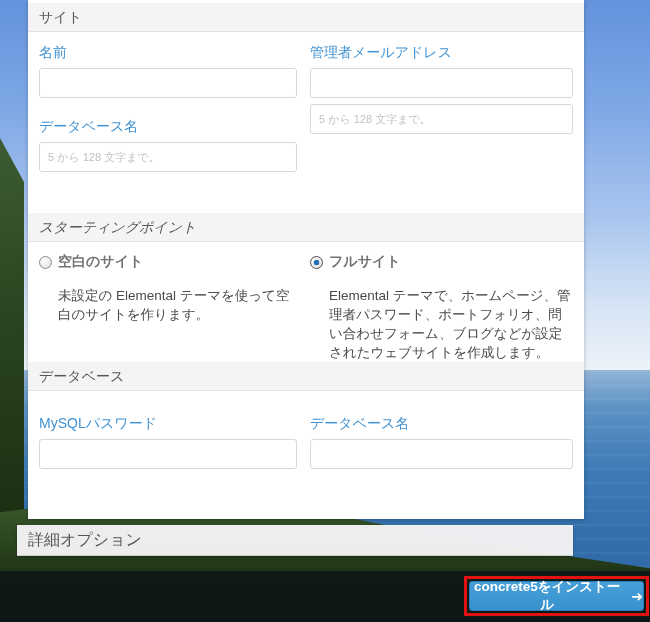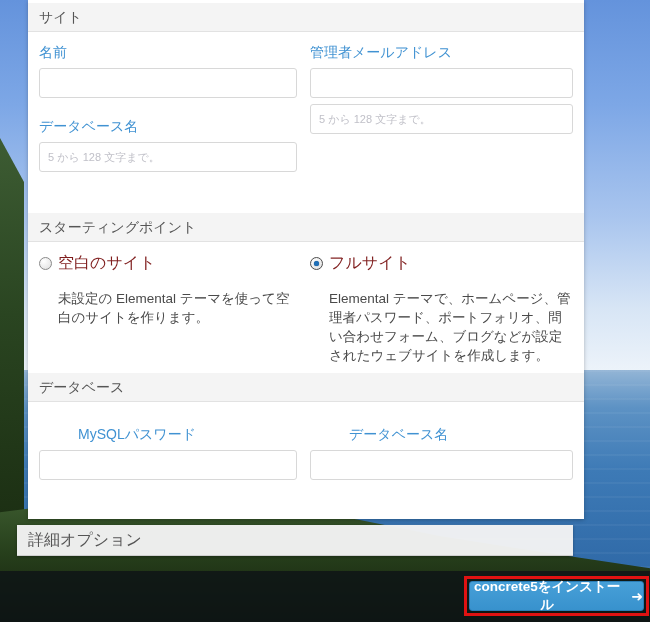--- a/index.html
+++ b/index.html
@@ -26,35 +26,35 @@
   
   .panel { position:absolute; left:28px; top:0; width:556px; height:519px;
     background:#ffffff; box-shadow:0 1px 4px rgba(0,0,0,.25); padding-top:3px; }
   .section-bar { height:29px; line-height:28px; background:#f4f4f4;
     border-bottom:1px solid #e2e2e2; padding:0 11px; color:#555; font-size:14px; }
   .pad { padding:0 11px; }
   .cols { display:flex; }
   .col-l { width:258px; margin-right:13px; }
   .col-r { width:263px; }
   .field-label { display:block; color:#4092d2; font-size:14px; font-weight:normal; }
-  .mt12 { margin-top:12px; } .mt20 { margin-top:20px; } .mt11 { margin-top:11px; } .mt24 { margin-top:24px;margin-left:39px; }
+  .mt12 { margin-top:12px; } .mt20 { margin-top:20px; } .mt11 { margin-top:11px; } .mt24 { margin-top:24px; }
   input.text { display:block; width:100%; height:30px; margin-top:6px;
     border:1px solid #d8d8d8; border-radius:3px; padding:0 8px; font-size:11px;
     color:#444; background:#fff; font-family:inherit; }
   input.text::placeholder { color:#c0c0c8; opacity:1; }
 
   
   .radio-row { display:flex; align-items:center; }
   .radio { width:13px; height:13px; border-radius:50%; margin-right:6px; flex:0 0 13px;
     border:1px solid #8a8a8a; background:radial-gradient(circle at 35% 30%,#ffffff 0%,#e8e8e8 70%,#cfcfcf 100%);
     position:relative; cursor:pointer; }
   .radio.selected { border-color:#4d4d4d; }
   .radio.selected:after { content:""; position:absolute; left:3px; top:3px; width:5px; height:5px;
     border-radius:50%; background:#1d6fb8; box-shadow:0 0 1px #0a3d6b; }
-  .opt-title { font-size:16px; font-weight:normal; color:#7f1d1d; cursor:pointer; }
+  .opt-title { font-size:14px; font-weight:bold; color:#737373; cursor:pointer; }
   .opt-desc { margin-top:15px; padding-left:19px; font-size:13.5px; line-height:19px; color:#4a4a4a; }
 
   
   .advanced-bar { position:absolute; left:17px; top:525px; width:556px; height:31px;
     background:rgba(243,243,243,0.97); border-bottom:1px solid #cfcfcf;
     box-shadow:0 1px 3px rgba(0,0,0,.3); line-height:30px; padding:0 11px;
     color:#555; font-size:16px; cursor:pointer; }
 
   
   .highlight-box { position:absolute; left:464px; top:576px; width:185px; height:40px;
@@ -95,42 +95,42 @@
     <div class="pad cols">
       <div class="col-l">
         <label class="field-label mt20">データベース名</label>
         <input class="text" type="password" placeholder="5 から 128 文字まで。" style="">
       </div>
       <div class="col-r">
         <input class="text" type="password" placeholder="5 から 128 文字まで。" style="">
       </div>
     </div>
 
-    <div class="section-bar" style="margin-top:41px;">
+    <div class="section-bar" style="margin-top:41px;font-style:italic;">
       <span>スターティングポイント</span>
     </div>
 
     <div class="pad cols mt11">
       <div class="col-l">
         <div class="radio-row">
           <span class="radio"></span>
           <span class="opt-title">空白のサイト</span>
         </div>
         <div class="opt-desc">未設定の Elemental テーマを使って空白のサイトを作ります。</div>
       </div>
       <div class="col-r">
         <div class="radio-row">
           <span class="radio selected"></span>
           <span class="opt-title">フルサイト</span>
         </div>
         <div class="opt-desc">Elemental テーマで、ホームページ、管理者パスワード、ポートフォリオ、問い合わせフォーム、ブログなどが設定されたウェブサイトを作成します。</div>
       </div>
     </div>
 
-    <div class="section-bar" style="margin-top:8px;">
+    <div class="section-bar" style="margin-top:0;">
       <span>データベース</span>
     </div>
 
 
     <div class="pad cols">
       <div class="col-l">
         <label class="field-label mt24">MySQLパスワード</label>
         <input class="text" type="password" placeholder="" style="">
       </div>
       <div class="col-r">

